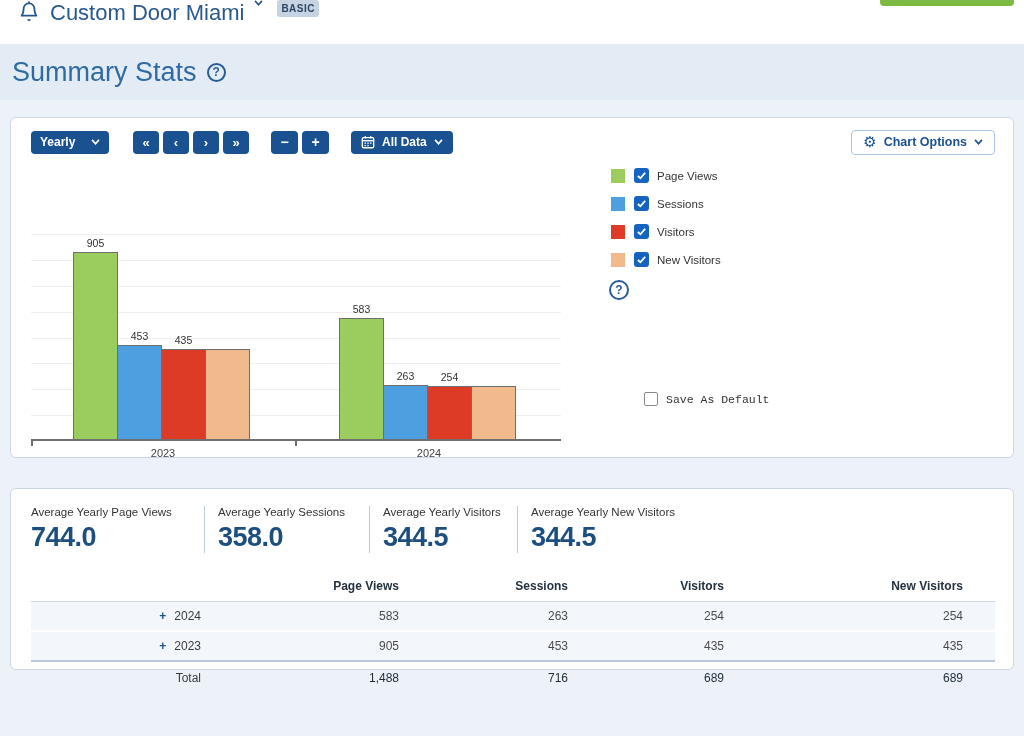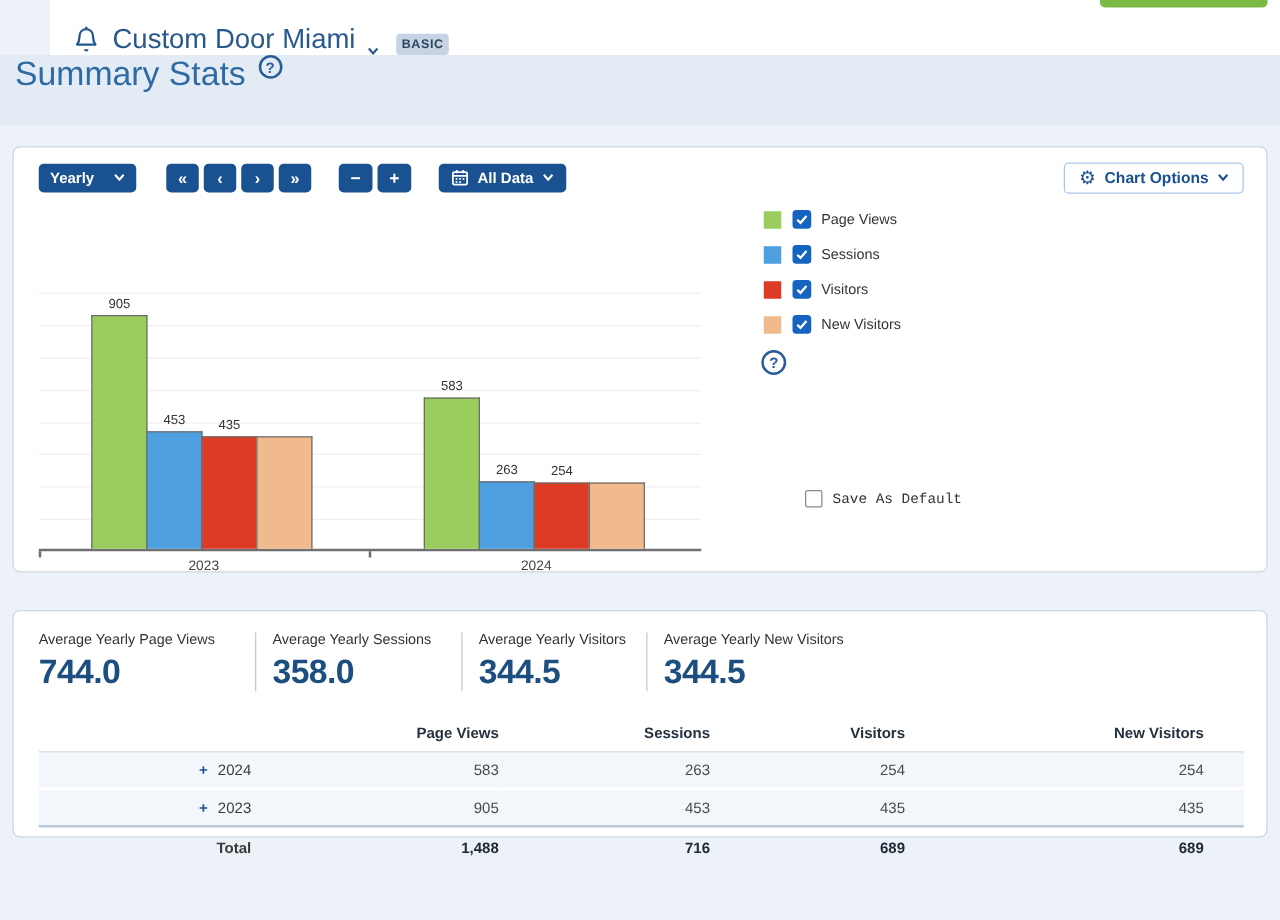--- a/index.html
+++ b/index.html
@@ -1,28 +1,28 @@
 <!DOCTYPE html>
 <html><head>
 <meta charset="utf-8">
 <style>
   * { margin:0; padding:0; box-sizing:border-box; }
   html,body { width:1024px; height:736px; overflow:hidden; }
   body { font-family:"Liberation Sans", sans-serif; background:#edf2f8; position:relative; }
 
   
-  .topbar { position:relative; height:44px; background:#ffffff; display:flex; align-items:flex-end; padding-left:18px;margin-left:40px; }
+  .topbar { position:relative; height:44px; background:#ffffff; display:flex; align-items:flex-start; padding-left:18px; }
   .bell { width:22px; height:24px; margin-right:10px; }
   .app-title { font-size:22px; color:#28598e; }
   .title-chevron { margin-left:10px; color:#28598e; }
   .badge { margin-left:14px; background:#c5d3e3; color:#2c4660; font-size:10px; font-weight:bold; letter-spacing:.5px; padding:3px 4px; border-radius:3px; }
   .green-btn { position:absolute; top:-17px; right:10px; width:134px; height:23px; background:#7cba43; border-radius:4px; border:none; cursor:pointer; }
 
   
-  .band { height:56px; background:#e3ecf5; display:flex; align-items:flex-start; padding-left:12px; }
+  .band { height:56px; background:#e3ecf5; display:flex; align-items:center; padding-left:12px; }
   .band h1 { font-size:27px; font-weight:300; color:#2f6ba3; }
   .help-circle { display:inline-flex; align-items:center; justify-content:center; width:19px; height:19px; border:2px solid #2a5d97; border-radius:50%; color:#2a5d97; font-size:12px; font-weight:bold; margin-left:10px; }
 
   
   .panel { background:#fff; border:1px solid #ccd8e4; border-radius:6px; margin:0 10px; position:relative; }
   .panel.chart-panel { margin-top:17px; height:341px; }
   .panel.stats-panel { margin-top:30px; height:182px; }
 
   
   .toolbar { display:flex; align-items:center; padding:12px 18px 0 20px; height:36px; }
@@ -76,21 +76,21 @@
   .data-table col.c-label { width:170px; }
   .data-table col.c-pv { width:198px; }
   .data-table col.c-s  { width:169px; }
   .data-table col.c-v  { width:156px; }
   .data-table th { text-align:right; font-size:12px; color:#24313f; padding:6px 0 8px 0; border-bottom:1px solid #ccd9e5; }
   .data-table td { text-align:right; color:#4a4a4a; padding:7px 0; }
   .data-table .row-label { text-align:right; padding-left:10px; color:#3a3a3a; }
   .expand-icon { color:#1a5291; font-weight:bold; margin-right:8px; cursor:pointer; }
   .year-row { background:#f3f7fb; border-bottom:2px solid #ffffff; border-top:1px solid #e1eaf2; }
   .year-row td { border-bottom:1px solid #e1eaf2; }
-  .total-row td { border-top:2px solid #b9c9d8; font-weight:bold; color:#1d2a36; padding-top:9px; }
+  .total-row td { border-top:2px solid #b9c9d8; font-weight:normal; color:#1d2a36; padding-top:9px; }
   .data-table td.last, .data-table th.last { padding-right:32px; }
 </style>
 </head>
 <body>
 
 <header class="topbar">
   <svg class="bell" viewBox="0 0 24 26" fill="none" stroke="#24578e" stroke-width="2">
     <path d="M20 17 H4 C4 17 6 14.5 6 10.5 C6 6.2 8.6 3.5 12 3.5 C15.4 3.5 18 6.2 18 10.5 C18 14.5 20 17 20 17 Z" stroke-linejoin="round"></path>
     <path d="M10 21 a2 2 0 0 0 4 0" fill="#24578e" stroke="none"></path>
     <line x1="12" y1="1.5" x2="12" y2="3.5"></line>

